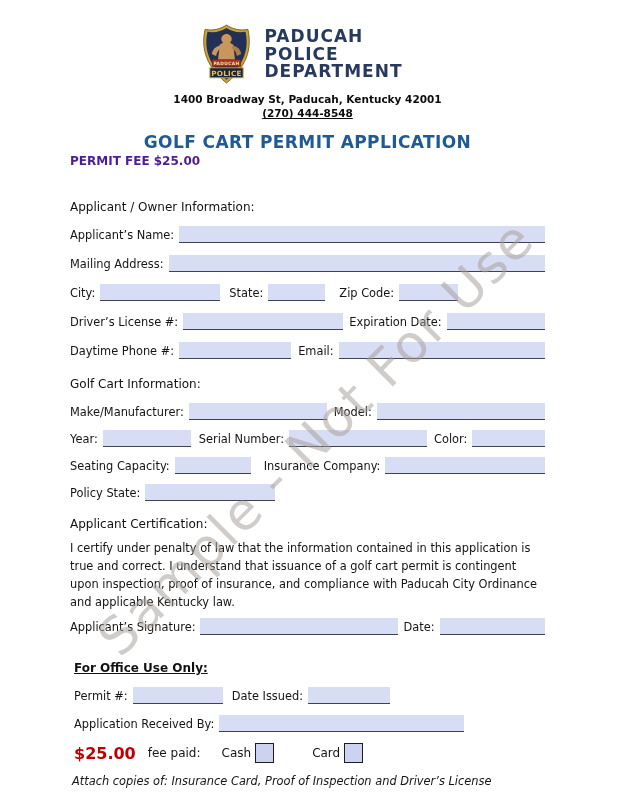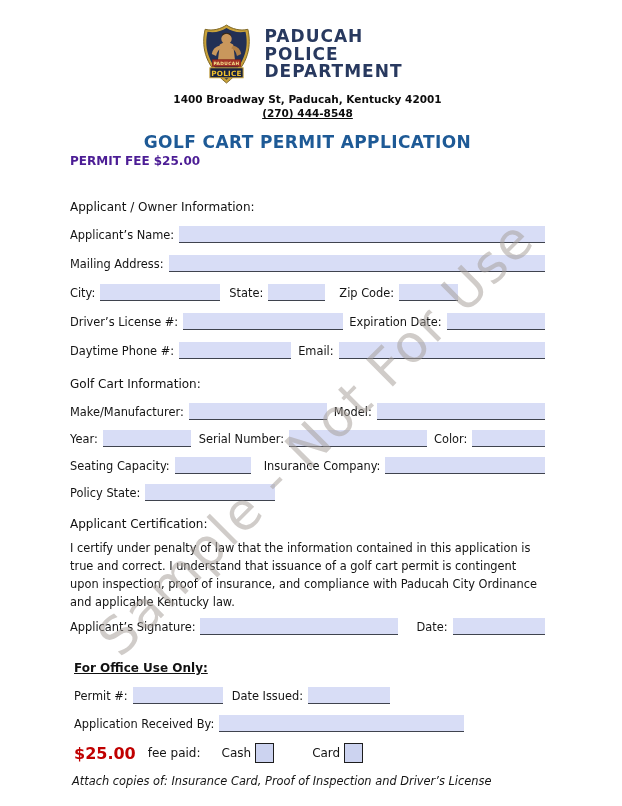--- a/index.html
+++ b/index.html
@@ -153,21 +153,21 @@
     <span class="lbl">Policy State:</span>
     <input class="f" style="width: 130px;" value="">
   </div>
 
   <div class="sec-heading" style="margin-top:16px;margin-bottom:8px">Applicant Certification:</div>
   <p class="para">I certify under penalty of law that the information contained in this application is true and correct.  I understand that issuance of a golf cart permit is contingent upon inspection, proof of insurance, and compliance with Paducah City Ordinance and applicable Kentucky law.</p>
 
   <div class="row">
     <span class="lbl">Applicant’s Signature:</span>
     <input class="f" style="width: 198px;" value="">
-    <span class="lbl" style="margin-left:18px">Date:</span>
+    <span class="lbl" style="margin-left:5px">Date:</span>
     <input class="f grow" value="" style="">
   </div>
 
   <div class="office">
     <div class="office-heading">For Office Use Only:</div>
 
     <div class="row">
       <span class="lbl">Permit #:</span>
       <input class="f" style="width: 90px;" value="">
       <span class="lbl" style="margin-left:9px">Date Issued:</span>

